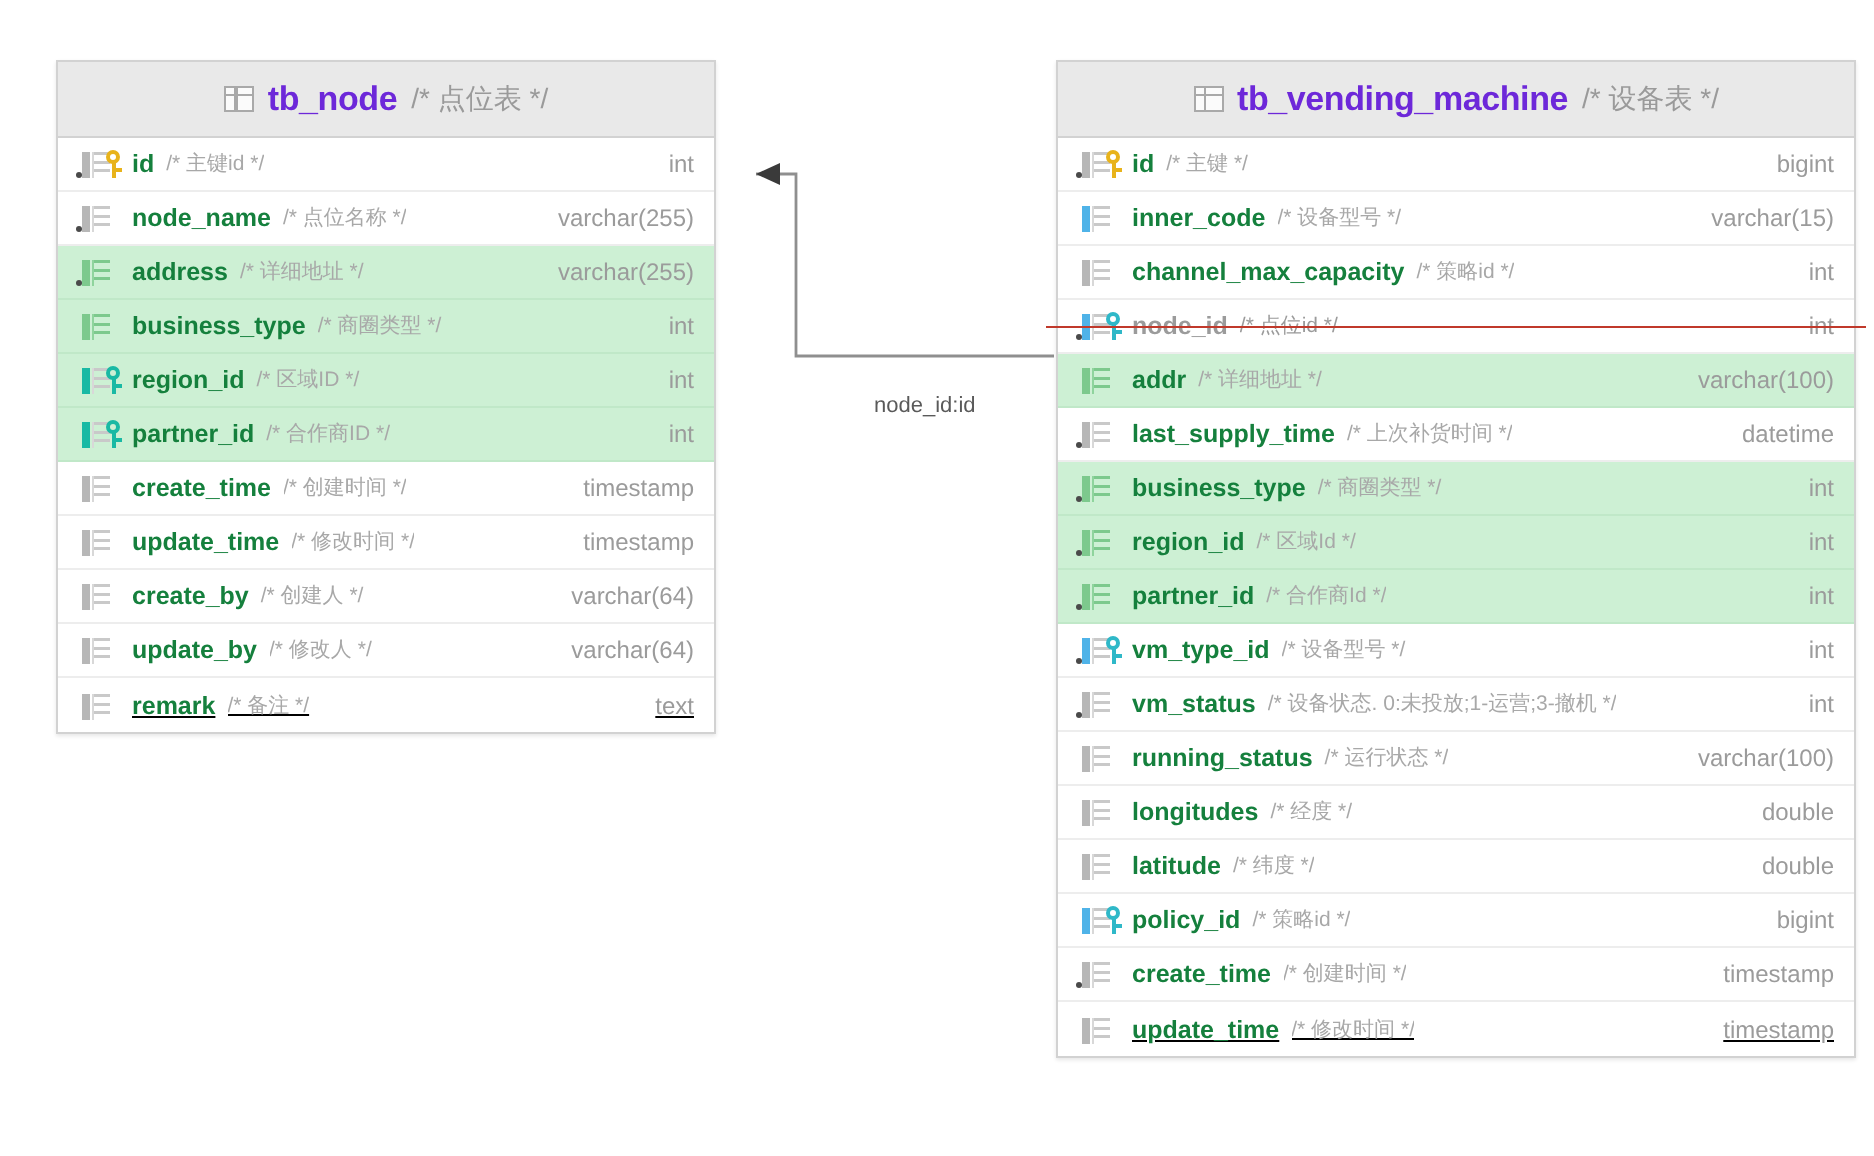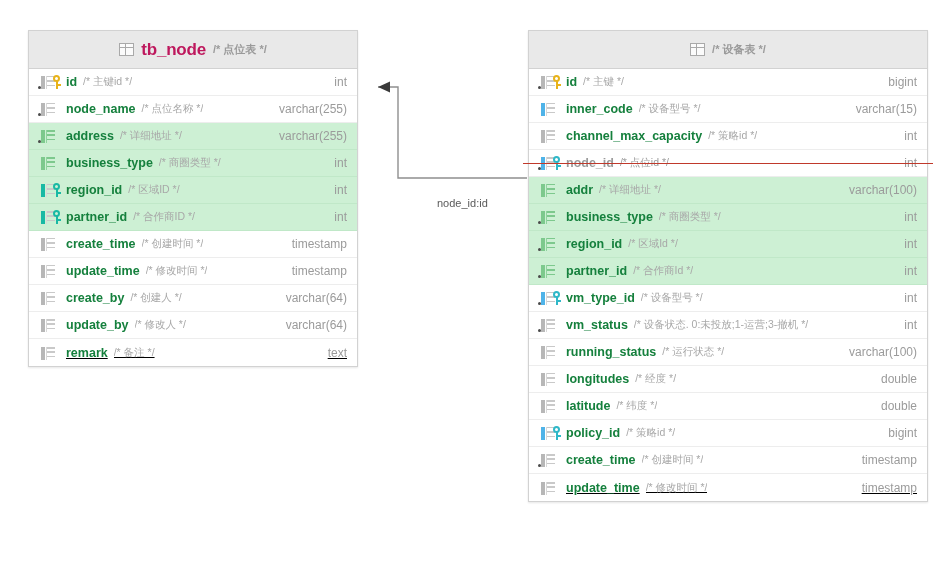--- a/index.html
+++ b/index.html
@@ -36,27 +36,27 @@
     height: 38px;
     display: flex;
     align-items: center;
     justify-content: center;
     gap: 7px;
     box-sizing: border-box;
   }
   .entity-title {
     font-size: 17px;
     font-weight: bold;
-    color: #be185d;
+    color: #6d28d9;
     letter-spacing: -0.2px;
   }
   .entity-title-comment {
-    font-size: 11px;
+    font-size: 14px;
     color: #9a9a9a;
-    font-weight: bold;
+    font-weight: normal;
     white-space: nowrap;
   }
 
   .rows { display: block; }
 
   .row {
     position: relative;
     height: 27px;
     display: flex;
     align-items: center;
@@ -373,20 +373,21 @@
           <span class="col-name">remark</span>
           <span class="col-comment">/* 备注 */</span>
           <span class="col-type">text</span>
         </div>
       </div>
   </div>
 
   <div class="entity" id="entity-1" style="left:528px; top:30px; width:400px;">
     <div class="entity-header">
       <span class="table-icon"></span>
+      <span class="entity-title">tb_vending_machine</span>
       <span class="entity-title-comment">/* 设备表 */</span>
     </div>
     <div class="rows" id="rows-1">
         <div class="row">
           <span class="icons">
             <span class="ic-dot"></span>
             <span class="ic ic-col">
               <span class="bar"></span>
               <span class="grid"></span>
             </span>
@@ -444,20 +445,32 @@
           <span class="icons">
             <span class="ic ic-col greenbar green">
               <span class="bar"></span>
               <span class="grid"></span>
             </span>
           </span>
           <span class="col-name">addr</span>
           <span class="col-comment">/* 详细地址 */</span>
           <span class="col-type">varchar(100)</span>
         </div>
+        <div class="row">
+          <span class="icons">
+            <span class="ic-dot"></span>
+            <span class="ic ic-col">
+              <span class="bar"></span>
+              <span class="grid"></span>
+            </span>
+          </span>
+          <span class="col-name">last_supply_time</span>
+          <span class="col-comment">/* 上次补货时间 */</span>
+          <span class="col-type">datetime</span>
+        </div>
         <div class="row hl">
           <span class="icons">
             <span class="ic-dot"></span>
             <span class="ic ic-col greenbar green">
               <span class="bar"></span>
               <span class="grid"></span>
             </span>
           </span>
           <span class="col-name">business_type</span>
           <span class="col-comment">/* 商圈类型 */</span>

